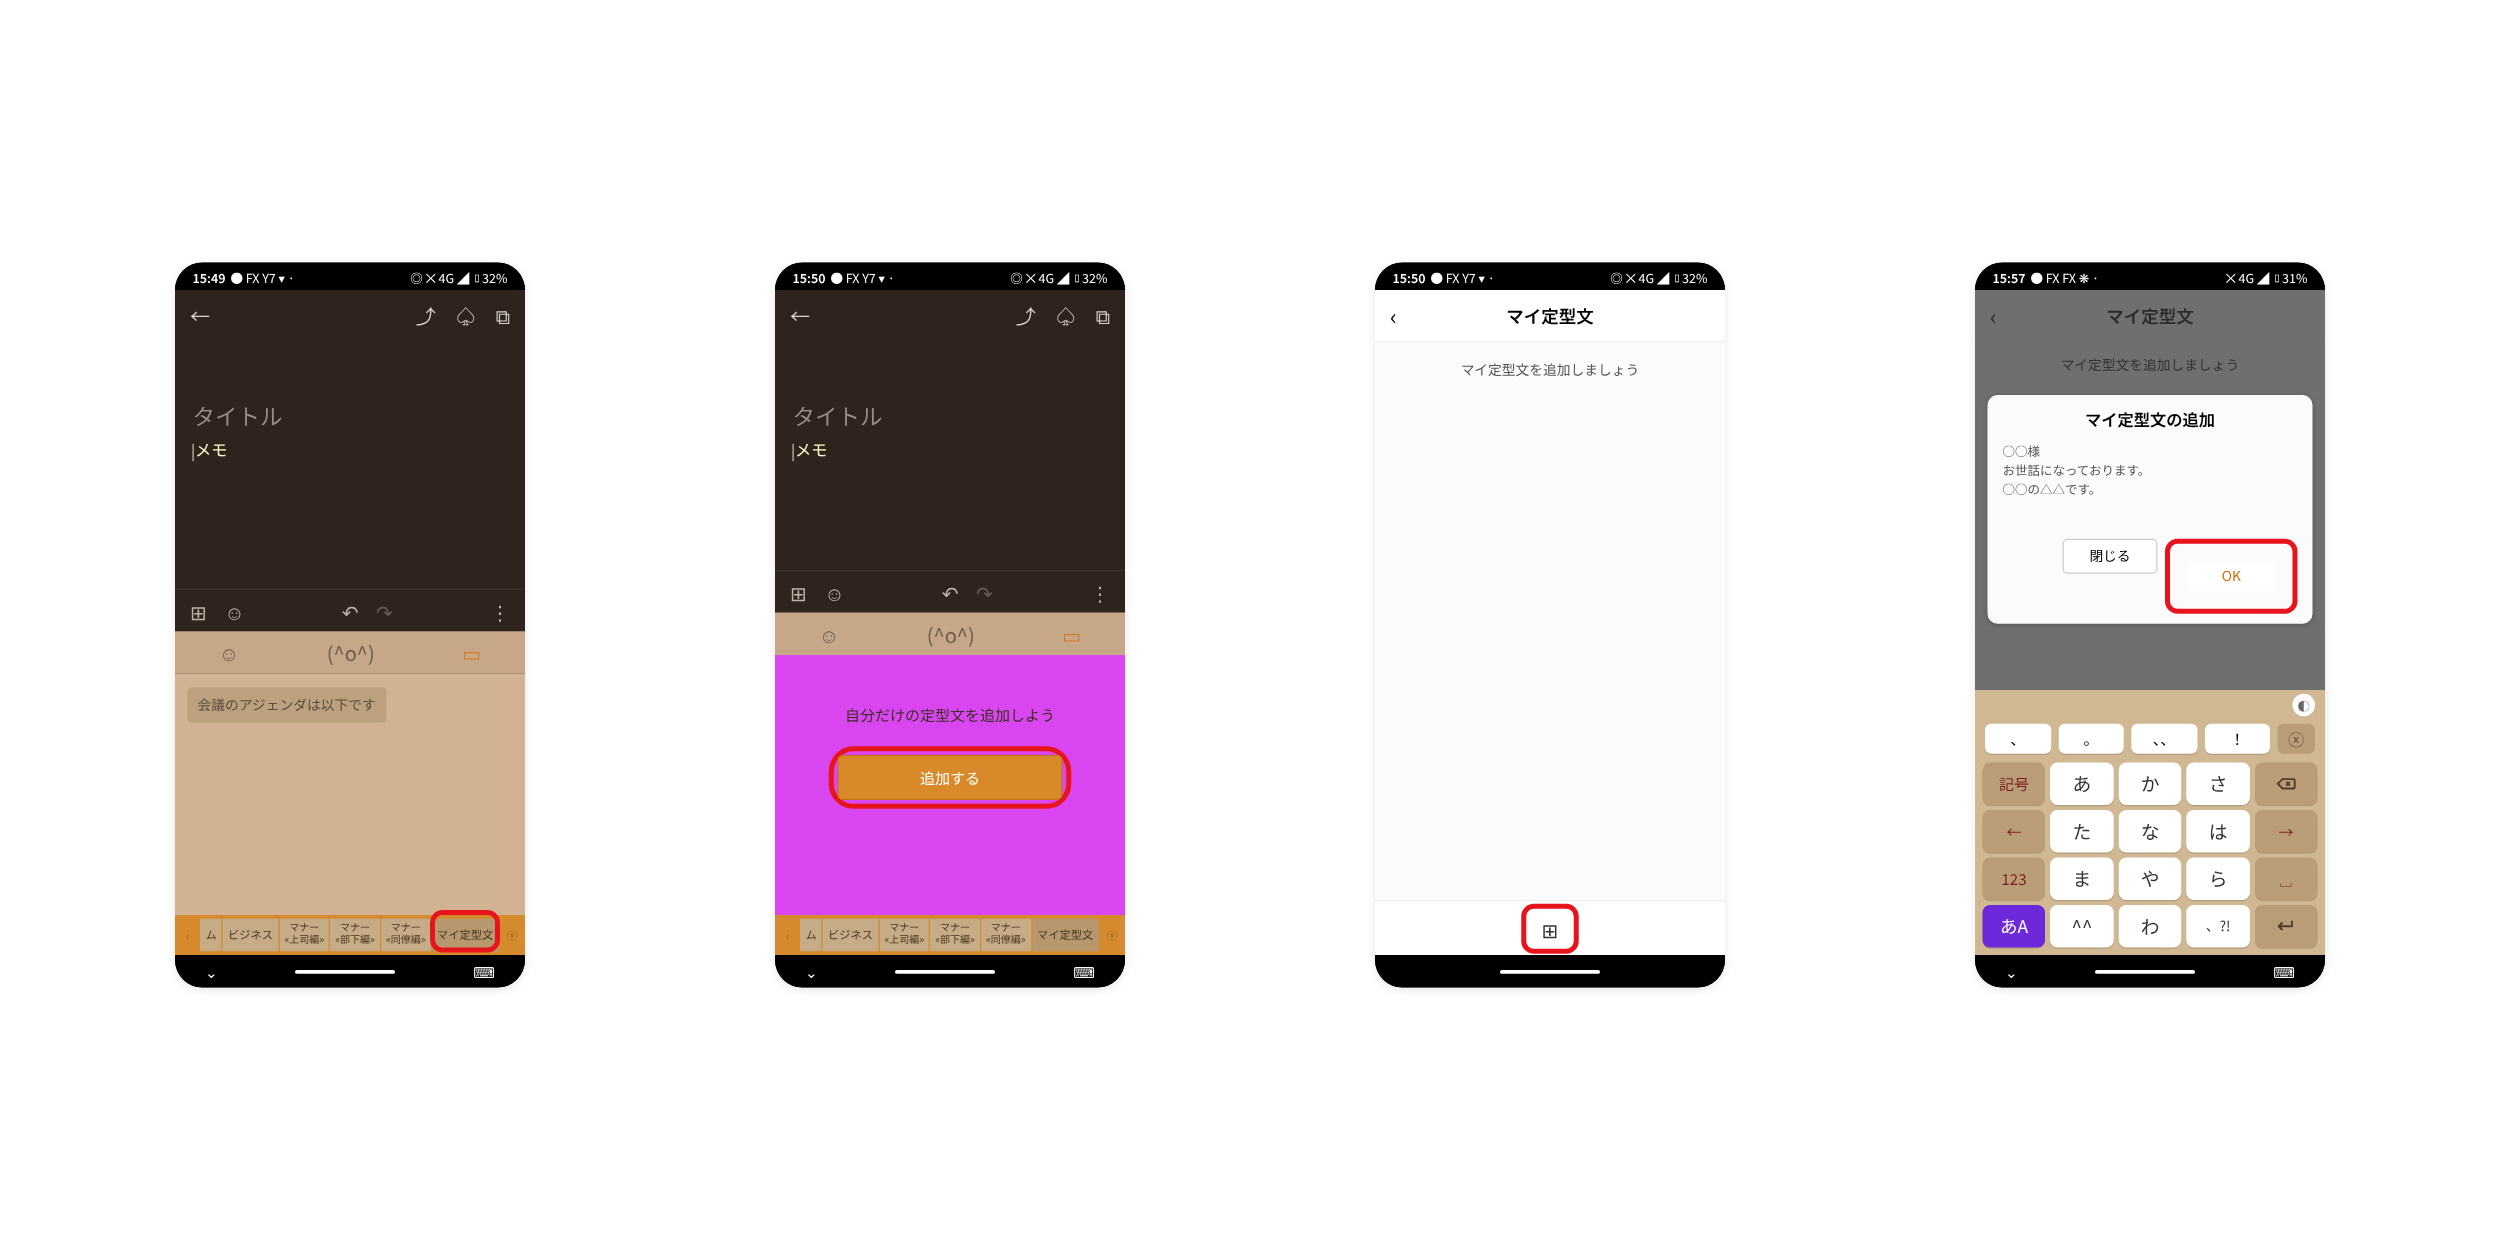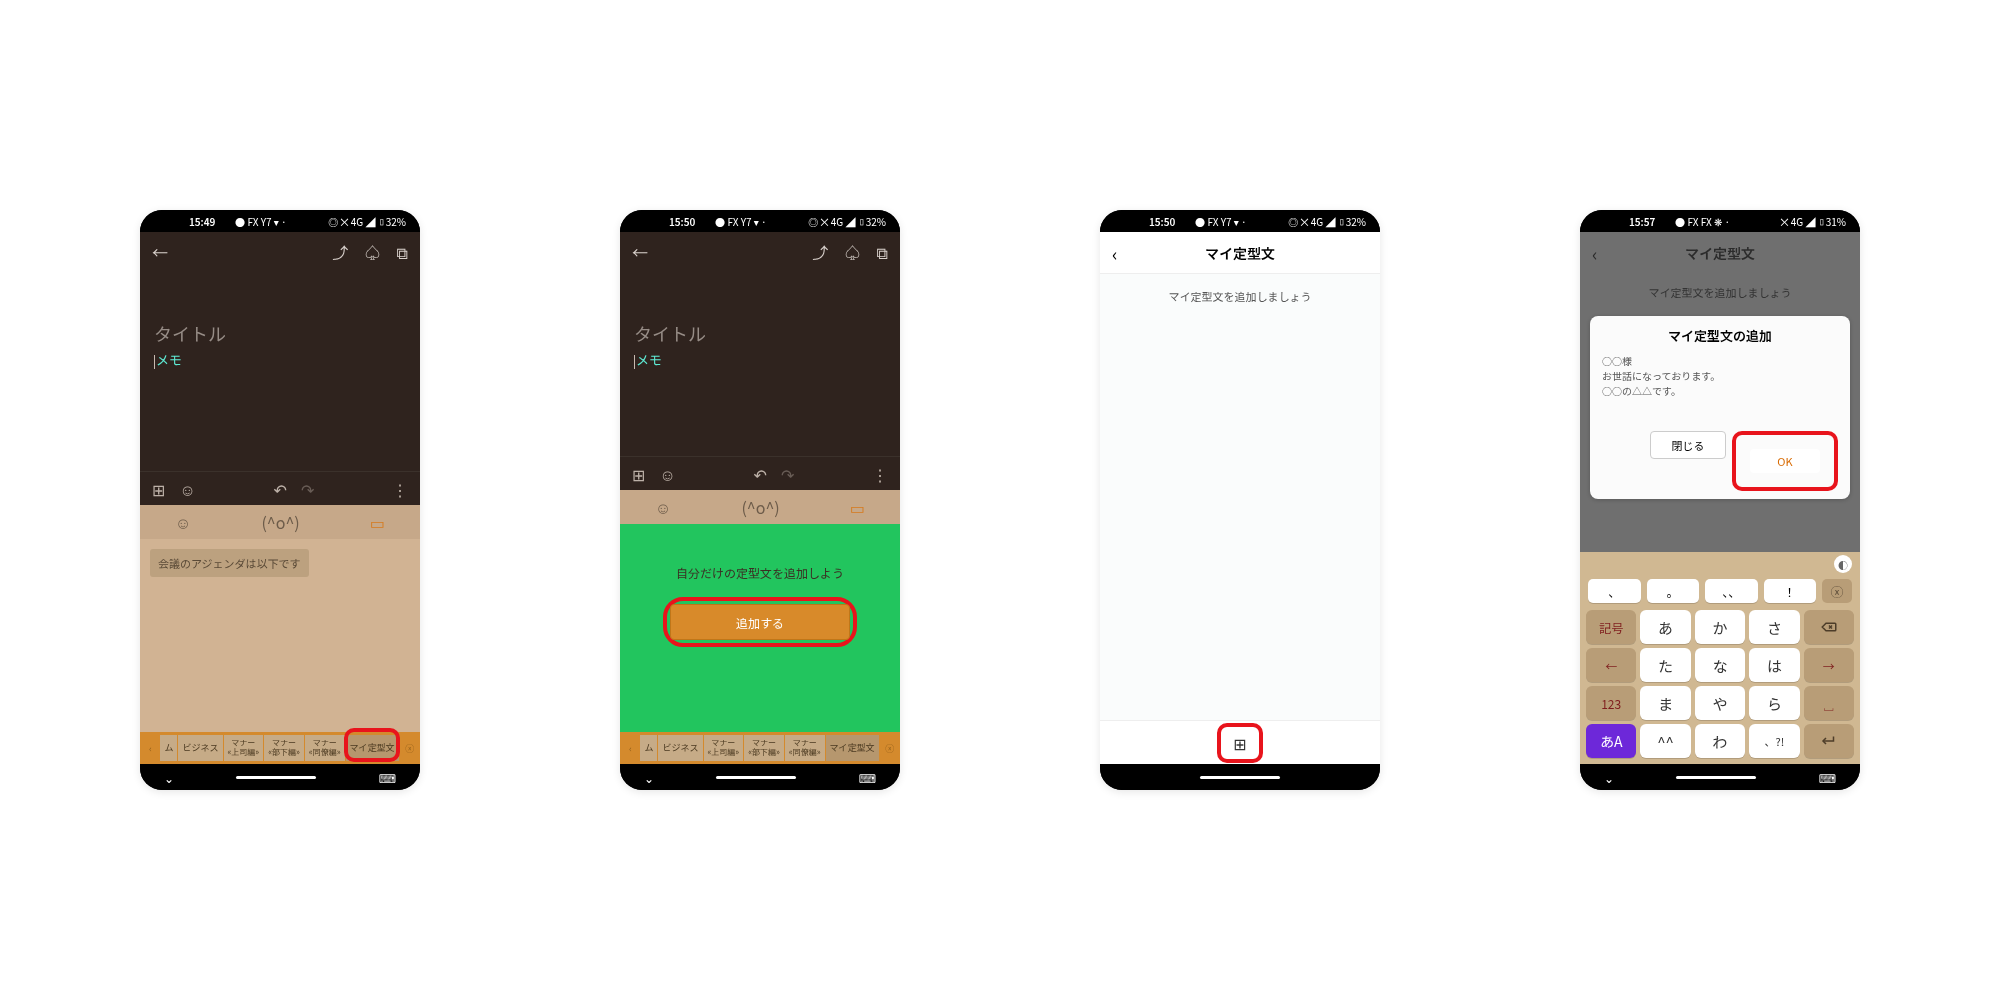--- a/index.html
+++ b/index.html
@@ -27,36 +27,36 @@
   .status-bar {
     height: 22px;
     background: #000;
     color: #fff;
     font-size: 10px;
     display: flex;
     justify-content: space-between;
     align-items: center;
     padding: 0 14px;
   }
-  .status-left, .status-right { display: flex; align-items: flex-start; gap: 20px; margin-left: 35px; }
+  .status-left, .status-right { display: flex; align-items: flex-start; gap: 4px; }
   .clock { font-weight: 600; font-size: 10px; }
 
   
   .note-dark { background: #2f231e; flex: 1; display: flex; flex-direction: column; }
   .note-appbar {
     height: 40px;
     display: flex;
     align-items: center;
     justify-content: space-between;
     padding: 0 12px;
   }
   .note-appbar .left, .note-appbar .right { display:flex; gap: 16px; color:#d8d0cb; align-items:center; }
   .note-body { flex: 1; padding: 8px 14px; }
   .title-ph { color: #968c86; font-size: 18px; margin-top: 40px; }
-  .memo-line { color: #5eead4; font-size: 13px; margin-top: 4px; display:flex; align-items:flex-end;}
+  .memo-line { color: #fef9c3; font-size: 13px; margin-top: 4px; display:flex; align-items:flex-end;}
   .caret { width:1px; height:14px; background:#c7b9b0; display:inline-block; margin-right:1px;}
 
   .note-toolbar {
     height: 34px;
     background: #2f231e;
     border-top:1px solid #3b312b;
     display:flex; align-items:center; justify-content:space-between;
     padding: 0 12px;
     color:#bdb1a8;
   }
@@ -68,21 +68,21 @@
   }
   .ime-icons-row span{font-size:16px; color:#6d5c4a;}
   .ime-icons-row .active{color:#d67a1d;}
 
   .ime-body1{ background:#d1b393; flex:1; padding:10px 10px 0 10px;}
   .sugg-chip{
     background:#bca17f; color:#5a4a37; font-size:11px;
     padding:6px 8px; border-radius:3px; display:inline-block;
   }
 
-  .ime-body2{ background:#22c55e; flex:1; padding:40px 16px 0 16px; text-align:center;}
+  .ime-body2{ background:#d946ef; flex:1; padding:40px 16px 0 16px; text-align:center;}
   .add-heading{ font-size:12px; color:#3b3024; margin-bottom:16px;}
   .add-btn-wrap{ border:4px solid #e8141c; border-radius:20px; padding:3px; display:inline-block;}
   .add-btn{
     width: 180px; height:36px; background:#d88a2a; color:#fff;
     font-size:12px; display:flex; align-items:center; justify-content:center;
     border-radius:4px; border:1px solid #c07618;
   }
 
   .ime-tabs{
    background:#d48a2d; height:32px; display:flex; align-items:center; font-size:9px;

